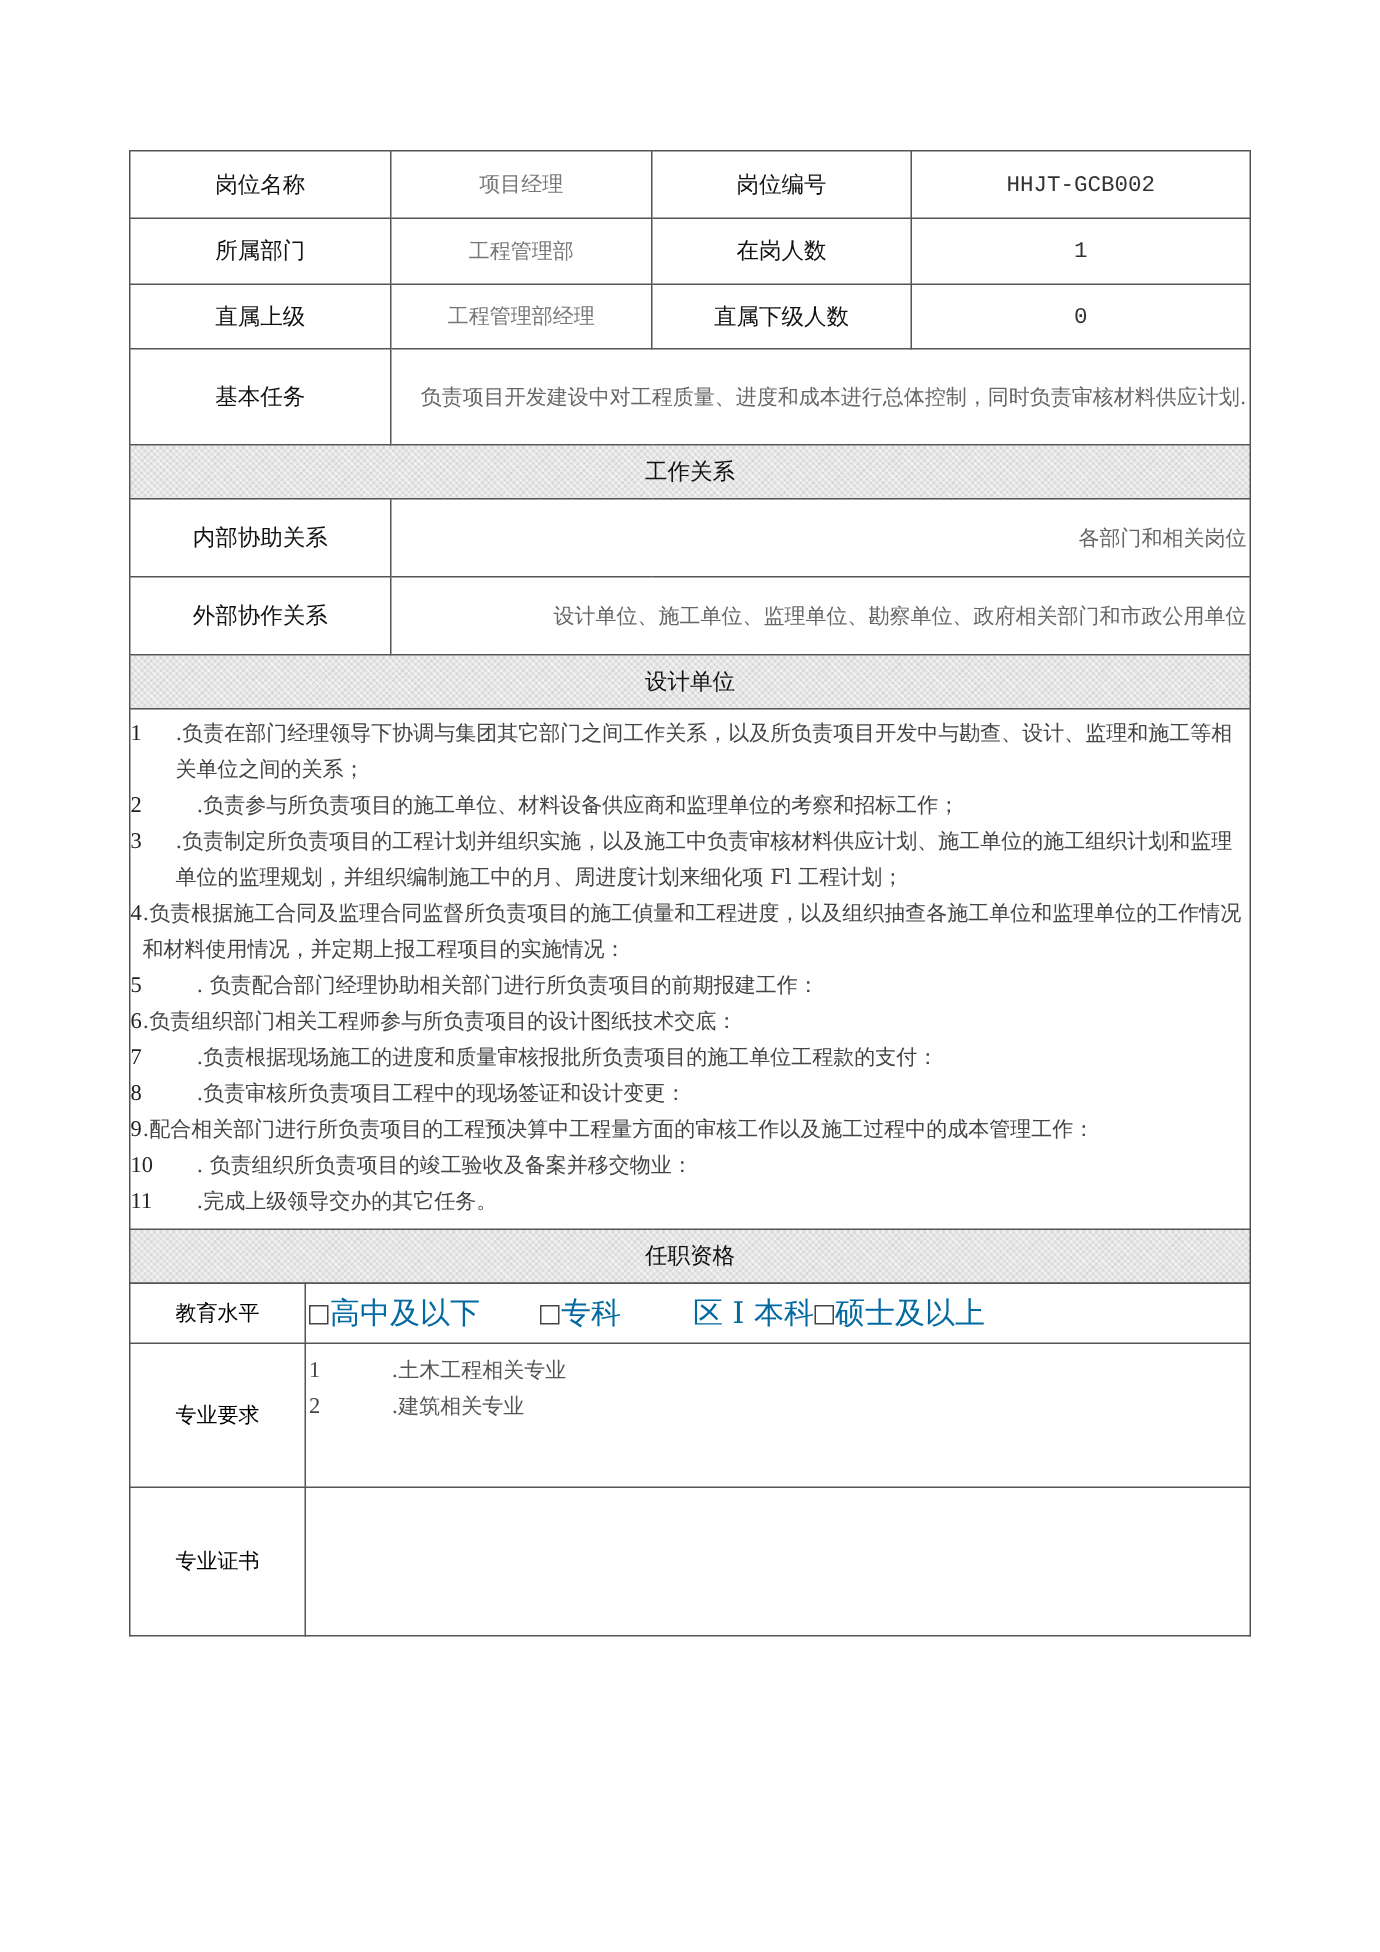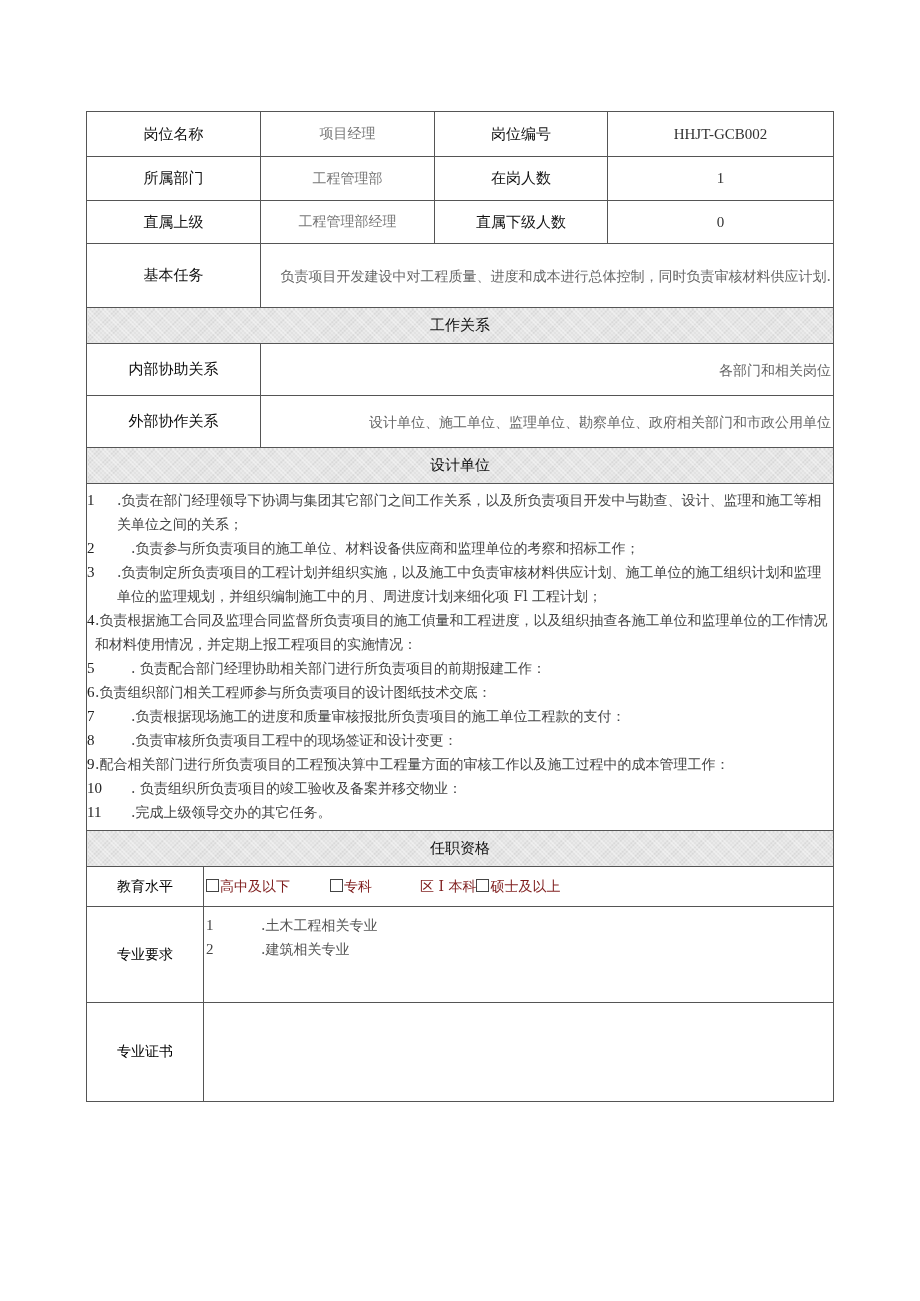--- a/index.html
+++ b/index.html
@@ -1,36 +1,36 @@
 <!DOCTYPE html>
 <html><head>
   <meta charset="utf-8">
   <style>
     html, body { margin: 0; padding: 0; background: #ffffff; }
     body { width: 920px; height: 1301px; position: relative; font-family: "DejaVu Sans", sans-serif; color: #222; }
-    .page { position: absolute; left: 86px; top: 111px; width: 747px; }
+    .page { position: absolute; left: 86px; top: 100px; width: 747px; }
     table { border-collapse: collapse; width: 747px; table-layout: fixed; }
     td { border: 1px solid #555; padding: 0; vertical-align: middle; }
     .lbl { text-align: center; font-size: 15px; color: #111; font-family: "DejaVu Sans", sans-serif; }
     .val { text-align: center; font-size: 14px; color: #777; font-family: "DejaVu Serif", serif; }
-    .val-dark { text-align: center; font-size: 14px; color: #333; font-family: Liberation Serif, serif; }
+    .val-dark { text-align: center; font-size: 14px; color: #333; font-family: Liberation Mono, monospace; }
     .txt { text-align: right; font-size: 14px; color: #666; font-family: "DejaVu Serif", serif; line-height: 22px; padding: 0 2px; }
     .section {
       text-align: center; font-size: 15px; color: #111;
       background-color: #e6e6e6;
       background-image:
         repeating-linear-gradient(45deg, rgba(255,255,255,0.55) 0 1px, transparent 1px 3px),
         repeating-linear-gradient(-45deg, rgba(190,190,190,0.45) 0 1px, transparent 1px 3px);
     }
     .duties { padding: 4px 0 6px 0; font-family: "DejaVu Serif", serif; font-size: 14px; color: #444; }
     .duty { display: flex; line-height: 24px; }
     .duty .num { flex: 0 0 auto; font-family: "Liberation Serif", serif; font-size: 15px; color: #222; }
     .duty .body { flex: 1 1 auto; }
     .lbl2 { text-align: center; font-size: 14px; color: #000000; font-family: "DejaVu Serif", serif; }
-    .edu { font-family: "DejaVu Serif", serif; font-size: 14px; color: #7f1d1d; padding-left: 2px; white-space: pre; }
+    .edu { font-family: "DejaVu Serif", serif; font-size: 20px; color: #0369a1; padding-left: 2px; white-space: pre; }
     .edu span { display: inline-block; }
     .box { display: inline-block; width: 11px; height: 11px; border: 1px solid #444; margin-right: 1px; vertical-align: -1px; }
     .majors { font-family: "DejaVu Serif", serif; font-size: 14px; color: #555; vertical-align: top; padding-top: 6px; }
     .major { display: flex; line-height: 24px; }
     .major .num { width: 55px; padding-left: 2px; font-family: "Liberation Serif", serif; font-size: 15px; color: #444; }
   </style>
 </head>
 <body>
 
 <div class="page">

